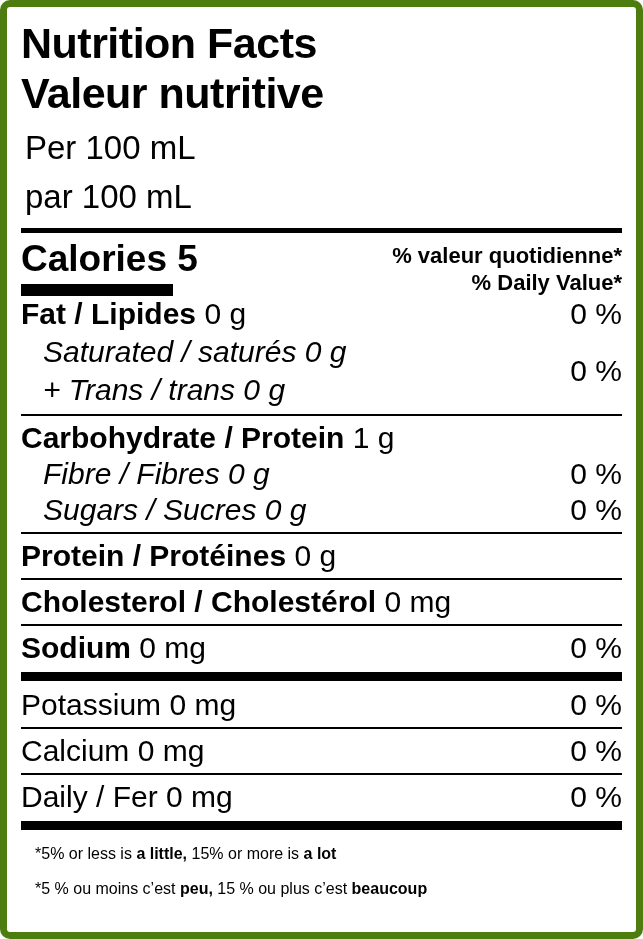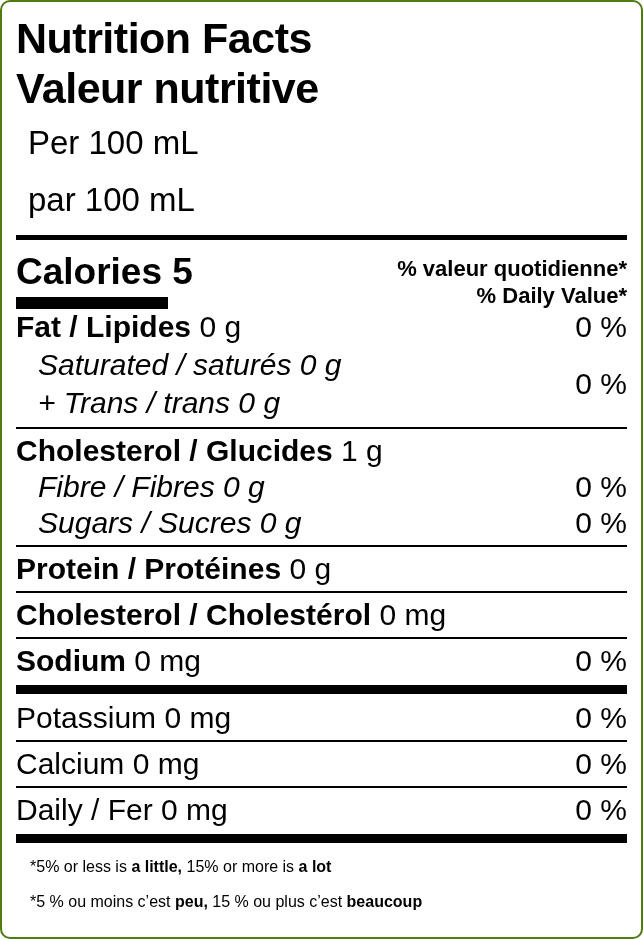--- a/index.html
+++ b/index.html
@@ -3,53 +3,53 @@
 <meta charset="utf-8">
 <style>
   html, body { margin: 0; padding: 0; background: #ffffff; }
   * { box-sizing: border-box; }
 
   .nf-label {
     width: 643px;
     height: 939px;
     background: #ffffff;
     color: #000000;
-    border: 2px solid #4d7c0f;
+    border: 7px solid #4d7c0f;
     border-radius: 10px;
     padding: 12px 14px 10px 14px;
     font-family: "Liberation Sans", sans-serif;
     overflow: hidden;
   }
 
   .title {
     font-size: 43px;
     font-weight: 700;
     line-height: 1.16;
     margin: 0;
     letter-spacing: -0.5px;
   }
 
   .serving {
     font-size: 33px;
     font-weight: 400;
     line-height: 1.38;
-    margin: 12px;
+    margin: 4px;
   }
   .serving.first { margin-top: 6px; }
 
   .rule { background: #000000; border: 0; }
   .rule-medium { height: 5px; margin-top: 8px; }
   .rule-thin   { height: 2px; margin: 4px 0; }
   .rule-thick  { height: 9px; margin: 6px 0; }
 
   .cal-row {
     display: flex;
     justify-content: space-between;
     align-items: flex-start;
-    margin-top: 12px;
+    margin-top: 6px;
   }
   .calories-line {
     font-size: 37px;
     font-weight: 700;
     line-height: 1.1;
     white-space: nowrap;
   }
   .cal-bar {
     width: 152px;
     height: 12px;
@@ -120,21 +120,21 @@
     <div class="name indent stack">
       <div><span>Saturated / saturés</span> <span>0 g</span></div>
       <div><span>+ Trans / trans</span> <span>0 g</span></div>
     </div>
     <div class="dv">0 %</div>
   </div>
 
   <div class="rule rule-thin"></div>
 
   <div class="row">
-    <div class="name"><span class="b">Cholesterol / Glucides</span> <span>1 g</span></div>
+    <div class="name"><span class="b">Carbohydrate / Protein</span> <span>1 g</span></div>
   </div>
 
   <div class="row">
     <div class="name indent"><span>Fibre / Fibres</span> <span>0 g</span></div>
     <div class="dv">0 %</div>
   </div>
 
   <div class="row">
     <div class="name indent"><span>Sugars / Sucres</span> <span>0 g</span></div>
     <div class="dv">0 %</div>

